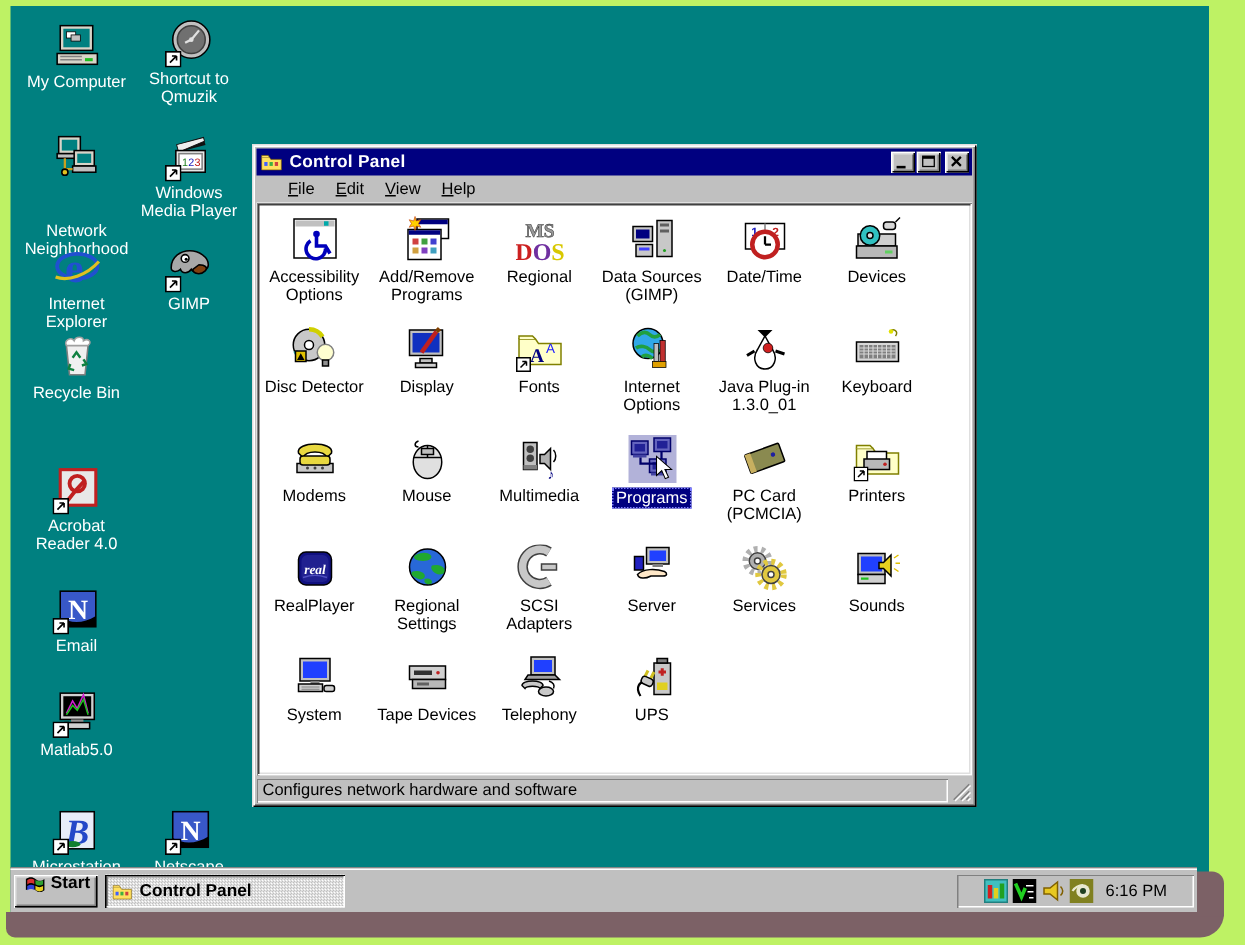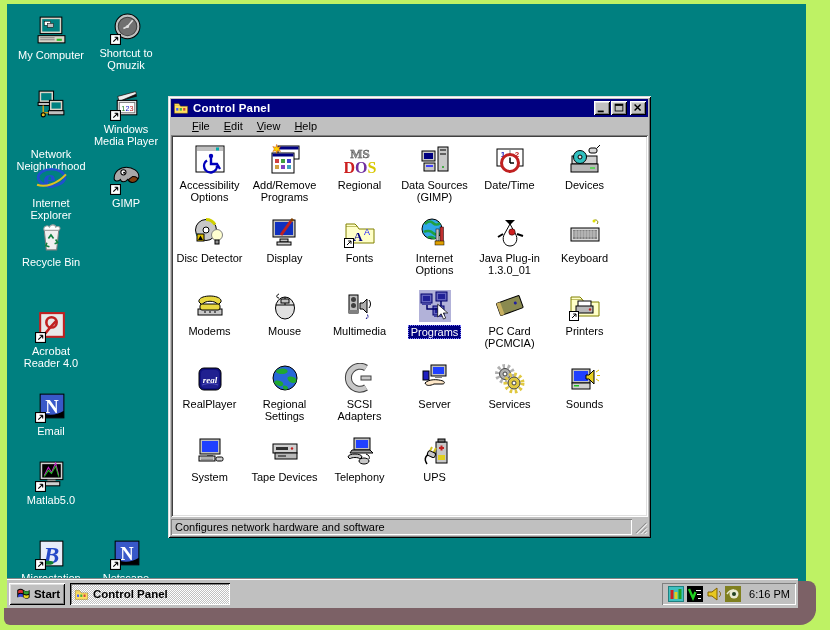--- a/index.html
+++ b/index.html
@@ -46,31 +46,31 @@
   .cpl-label { margin-top:3px; font-size:11px; line-height:12px; text-align:center; max-width:74px; color:#000; padding:0 2px; }
   .cpl-item.selected .cpl-label { background:#000080; color:#fff; border:1px dotted #8080ff; padding:0 2px; }
   .sel-overlay { position:absolute; inset:0; background:rgba(0,0,128,.30); }
   .statusbar { flex:0 0 18px; display:flex; align-items:stretch; padding-top:2px; background:#c0c0c0; }
   .status-panel { flex:1; font-size:11px; display:flex; align-items:center; padding-left:4px; color:#000; }
   .grip { width:16px; height:16px; align-self:flex-end; }
 
   
   .taskbar { position:absolute; left:7px; top:579px; width:791px; height:29px; background:#c0c0c0;
              border-top:1px solid #fff; box-shadow:0 -1px 0 #868686; display:flex; align-items:center; padding:0 2px; z-index:50; }
-  .start-btn { width:56px; height:22px; display:flex; align-items:center; justify-content:center; gap:3px;
+  .start-btn { width:56px; height:22px; display:flex; justify-content:center; gap:3px;
                font-weight:bold; font-size:11.5px; }
   .start-btn svg { width:17px; height:15px; }
   .task-btn { width:160px; height:22px; margin-left:5px; display:flex; align-items:center; gap:4px;
               font-weight:bold; font-size:11.5px; padding-left:4px;
               background-color:#c0c0c0;
               background-image:conic-gradient(#ffffff 25%, transparent 0 50%, #ffffff 0 75%, transparent 0);
               background-size:2px 2px;
               box-shadow: inset 1px 1px 0 #000, inset -1px -1px 0 #fff, inset 2px 2px 0 #808080; }
   .task-btn svg { width:15px; height:13px; }
-  .tray { margin-left:auto; height:22px; display:flex; align-items:center; gap:3px; padding:0 6px; }
+  .tray { margin-left:auto; height:22px; display:flex; align-items:center; gap:3px; padding:0 18px; }
   .tray .ticon16 { width:16px; height:16px; }
   .tray .clock { font-size:11px; margin-left:5px; white-space:nowrap; }
 
   .cursor { position:absolute; left:437px; top:299px; width:18px; height:27px; z-index:99; }
   svg { display:block; }
 </style>
 </head>
 <body>
 
 <div class="screen">

